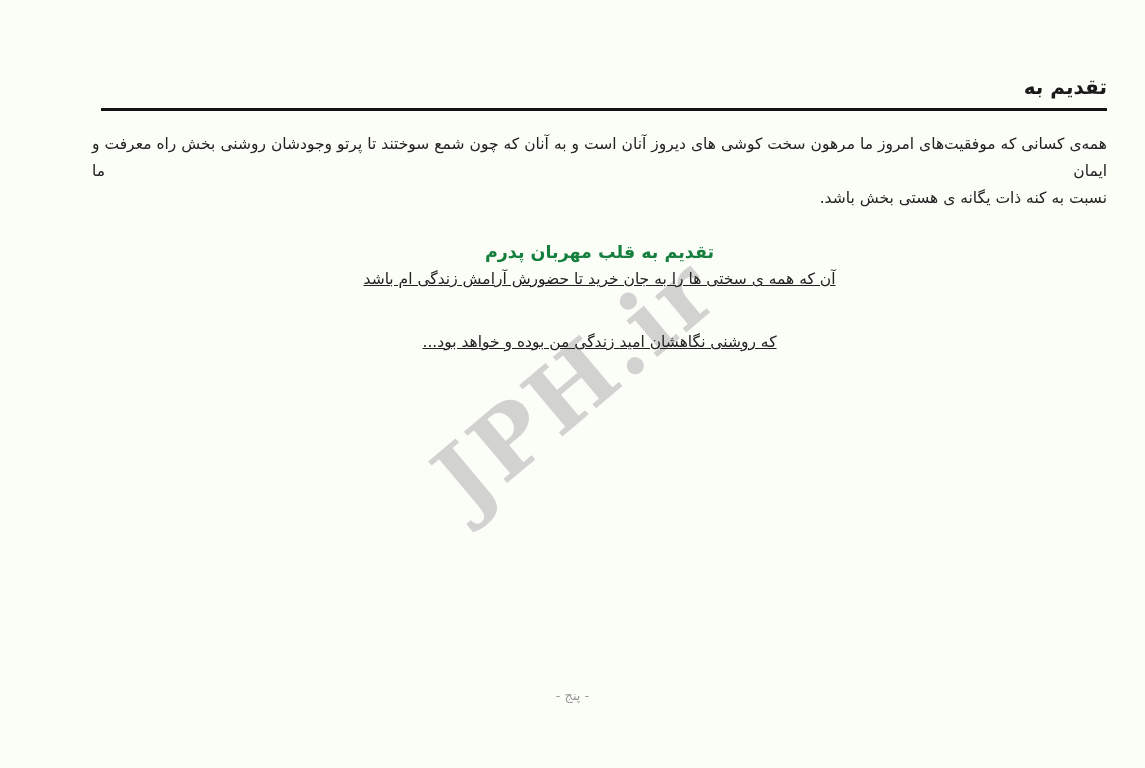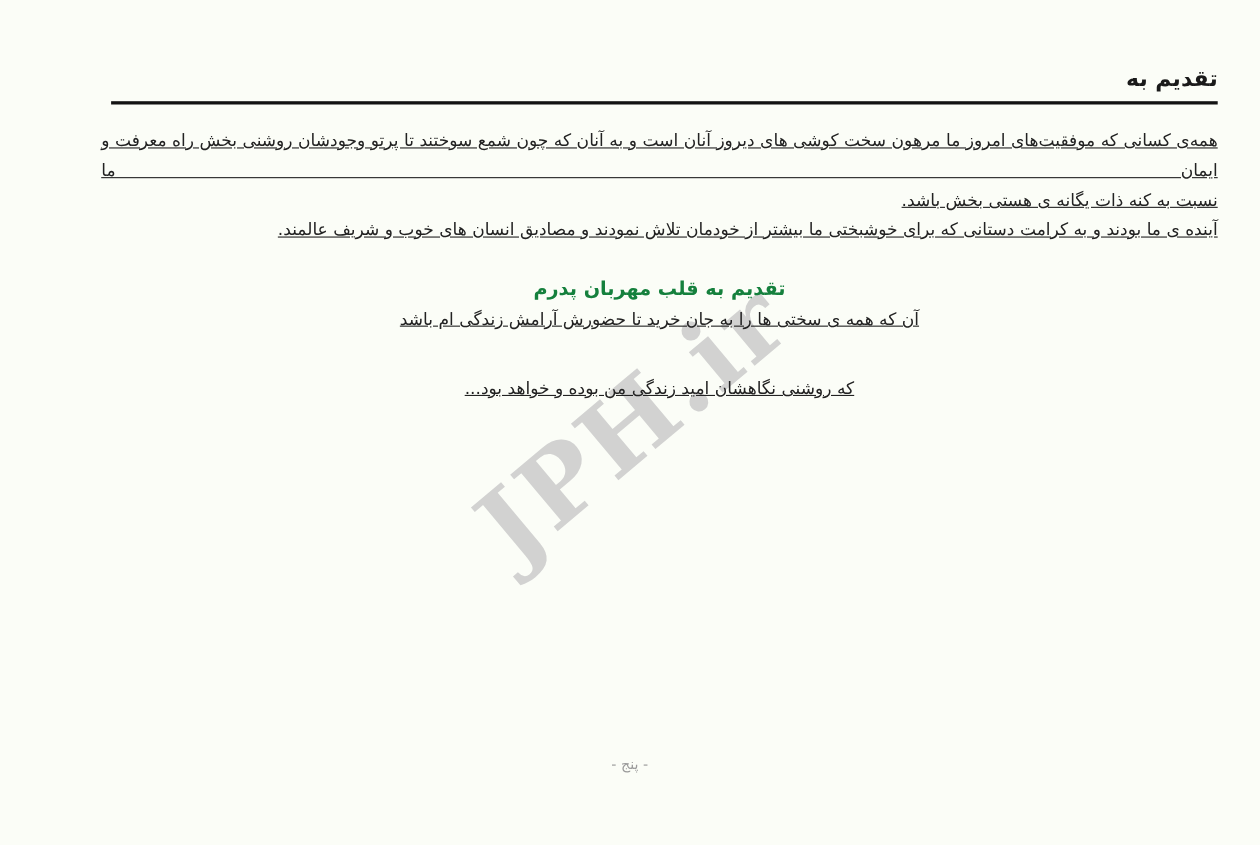--- a/index.html
+++ b/index.html
@@ -36,21 +36,21 @@
   }
   .content {
     position: absolute;
     left: 92px;
     top: 0;
     width: 1015px;
     z-index: 1;
     direction: rtl;
     color: #222222;
   }
-  .doc-header { margin-top: 56px; }
+  .doc-header { margin-top: 72px; }
   .page-title {
     margin: 0 0 6px 0;
     font-size: 20px;
     font-weight: bold;
     text-align: right;
     color: #1a1a1a;
     line-height: 30px;
   }
   .title-rule {
     height: 3px;
@@ -59,21 +59,21 @@
     margin-left: -4px;
     width: 1006px;
     margin-top: 2px;
   }
   .body-text {
     margin-top: 20px;
     font-size: 15.5px;
     line-height: 27px;
   }
   .para { margin: 0; }
-  .line { display: block; text-decoration: underline; }
+  .line { display: block; }
   .line.full {
     text-align: justify;
     text-align-last: justify;
   }
   .line.last { }
   .dedication { text-align: center; }
   .dedication .sec-title {
     margin: 0;
     font-size: 17.5px;
     font-weight: bold;
@@ -113,21 +113,20 @@
       <h1 class="page-title">تقدیم به</h1>
       <div class="title-rule"></div>
     </div>
 
     <div class="body-text">
       <p class="para">
         <span class="line full">همه‌ی کسانی که موفقیت‌های امروز ما مرهون سخت کوشی های دیروز آنان است و به آنان که چون شمع سوختند تا پرتو وجودشان روشنی بخش راه معرفت و ایمان ما</span>
         <span class="line last">نسبت به کنه ذات یگانه ی هستی بخش باشد.</span>
       </p>
       <p class="para">
-        <span class="line last">آینده ی ما بودند و به کرامت دستانی که برای خوشبختی ما بیشتر از خودمان تلاش نمودند و مصادیق انسان های خوب و شریف عالمند.</span>
       </p>
     </div>
 
     <div class="dedication sec-1">
       <h2 class="sec-title">تقدیم به قلب مهربان پدرم</h2>
       <div class="sec-line">آن که همه ی سختی ها را به جان خرید تا حضورش آرامش زندگی ام باشد</div>
     </div>
 
     <div class="dedication sec-2">
     </div>

